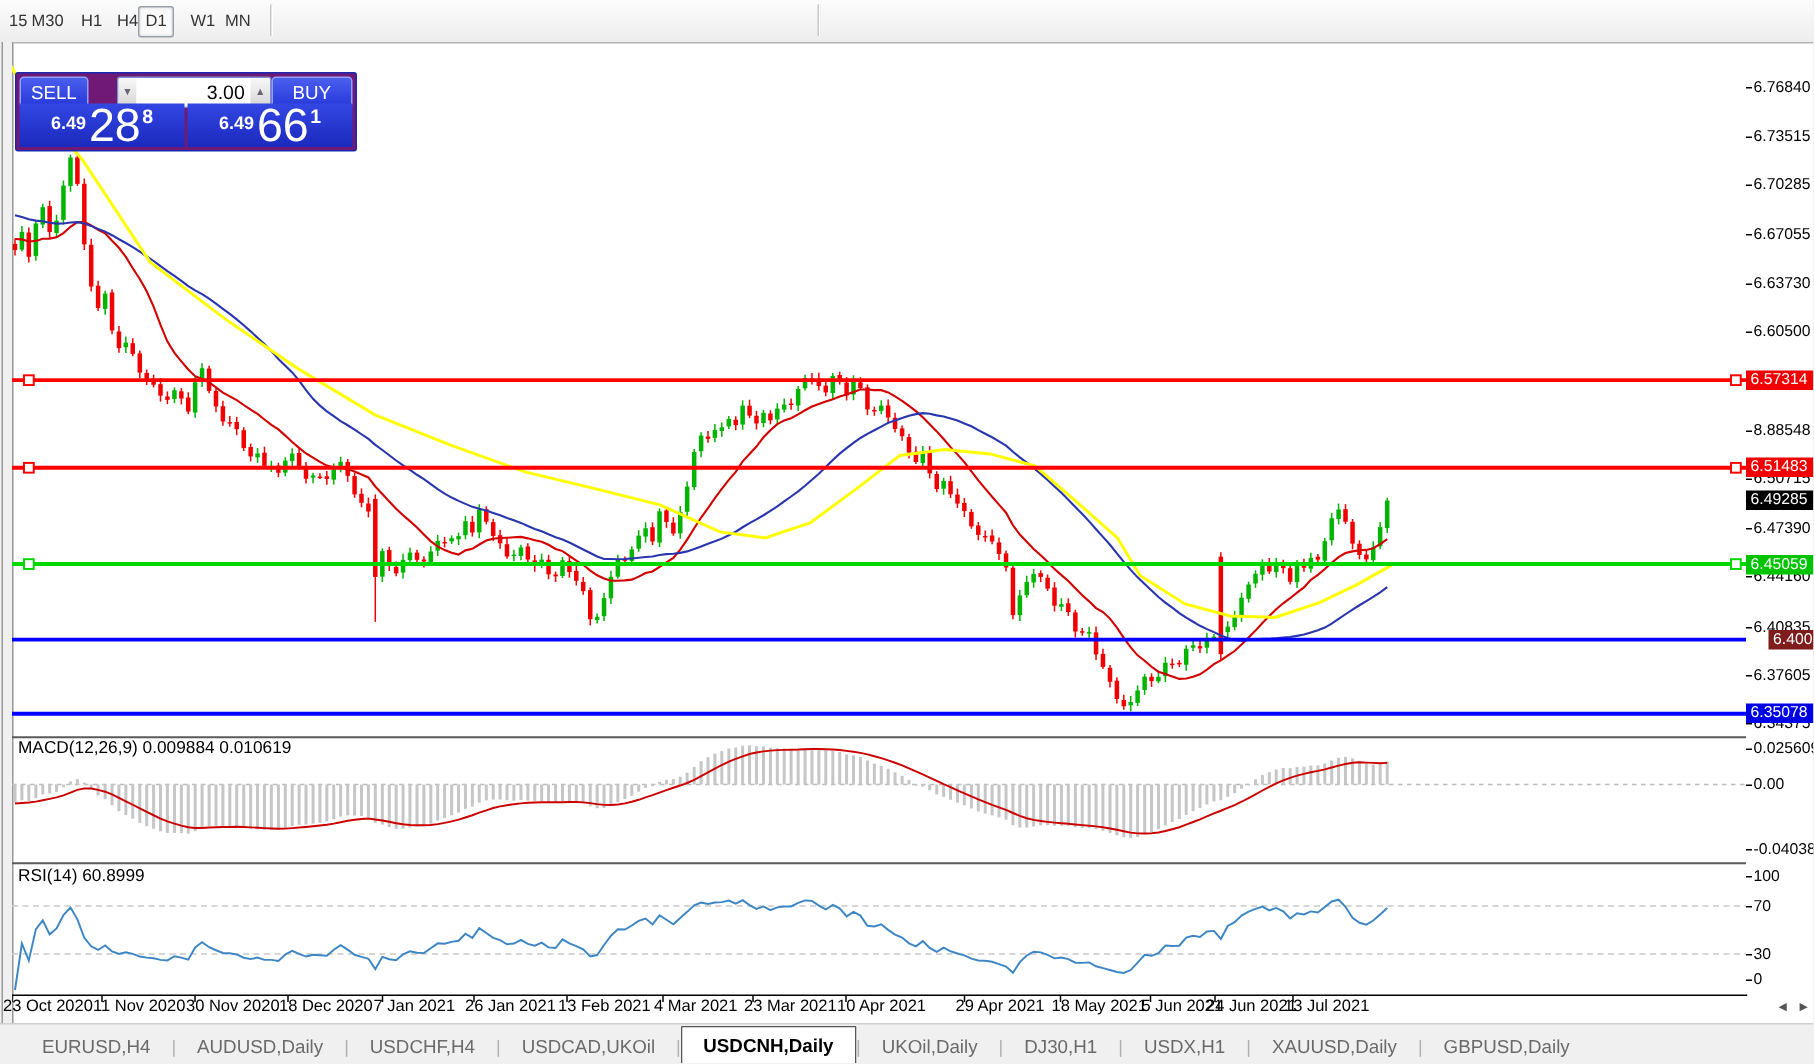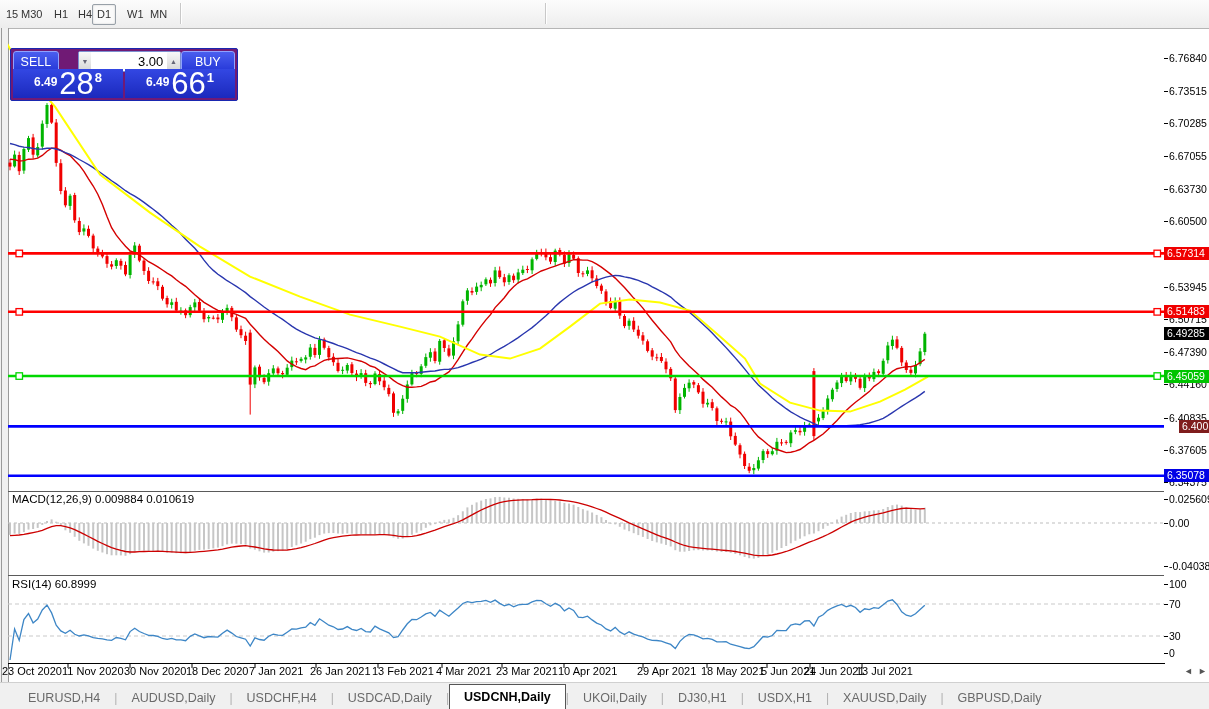--- a/index.html
+++ b/index.html
@@ -752,21 +752,21 @@
   <div class="panel-label" style="left:12px;top:493px">MACD(12,26,9) 0.009884 0.010619</div>
   <div class="panel-label" style="left:12px;top:578px">RSI(14) 60.8999</div>
 
   <div id="price-axis">
       <div class="ptick" style="top: 21.69px;">6.76840</div>
       <div class="ptick" style="top: 54.94px;">6.73515</div>
       <div class="ptick" style="top: 87.24px;">6.70285</div>
       <div class="ptick" style="top: 119.54px;">6.67055</div>
       <div class="ptick" style="top: 152.79px;">6.63730</div>
       <div class="ptick" style="top: 185.09px;">6.60500</div>
-      <div class="ptick" style="top: 250.64px;">6.53945</div>
+      <div class="ptick" style="top: 250.64px;">8.88548</div>
       <div class="ptick" style="top: 282.94px;">6.50715</div>
       <div class="ptick" style="top: 316.19px;">6.47390</div>
       <div class="ptick" style="top: 348.49px;">6.44160</div>
       <div class="ptick" style="top: 381.74px;">6.40835</div>
       <div class="ptick" style="top: 414.04px;">6.37605</div>
       <div class="ptick" style="top: 446.34px;">6.34375</div>
       <div class="ptick" style="top: 462.5px;">0.025609</div>
       <div class="ptick" style="top: 486.5px;">0.00</div>
       <div class="ptick" style="top: 529.5px;">-0.040386</div>
       <div class="ptick" style="top: 547.5px;">100</div>
@@ -801,21 +801,21 @@
   <div class="scroll-arrow" style="left:1184px">◄</div>
   <div class="scroll-arrow" style="left:1198px">►</div>
 
   <div id="tab-bar">
       <div class="tab">EURUSD,H4</div>
       <div class="tab-sep">|</div>
       <div class="tab">AUDUSD,Daily</div>
       <div class="tab-sep">|</div>
       <div class="tab">USDCHF,H4</div>
       <div class="tab-sep">|</div>
-      <div class="tab">USDCAD,Daily</div>
+      <div class="tab">USDCAD,UKOil</div>
       <div class="tab-sep">|</div>
       <div class="tab active">USDCNH,Daily</div>
       <div class="tab-sep">|</div>
       <div class="tab">UKOil,Daily</div>
       <div class="tab-sep">|</div>
       <div class="tab">DJ30,H1</div>
       <div class="tab-sep">|</div>
       <div class="tab">USDX,H1</div>
       <div class="tab-sep">|</div>
       <div class="tab">XAUUSD,Daily</div>

